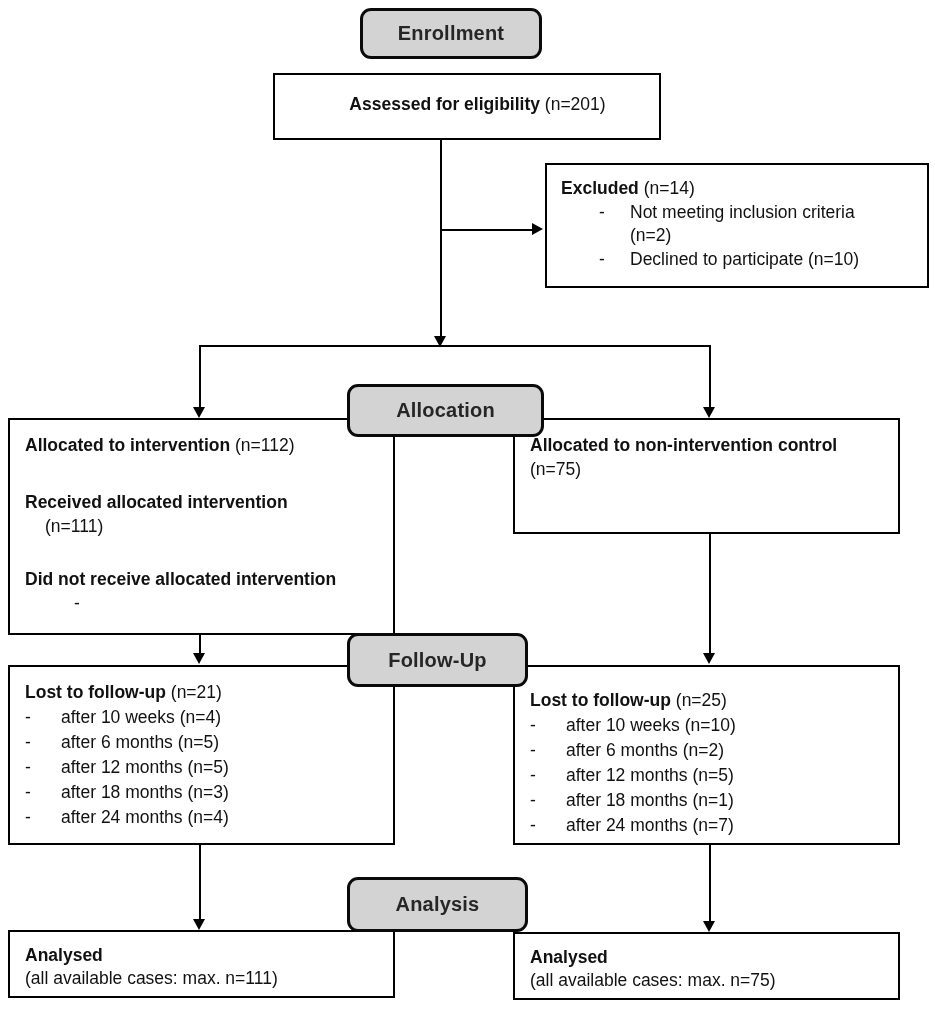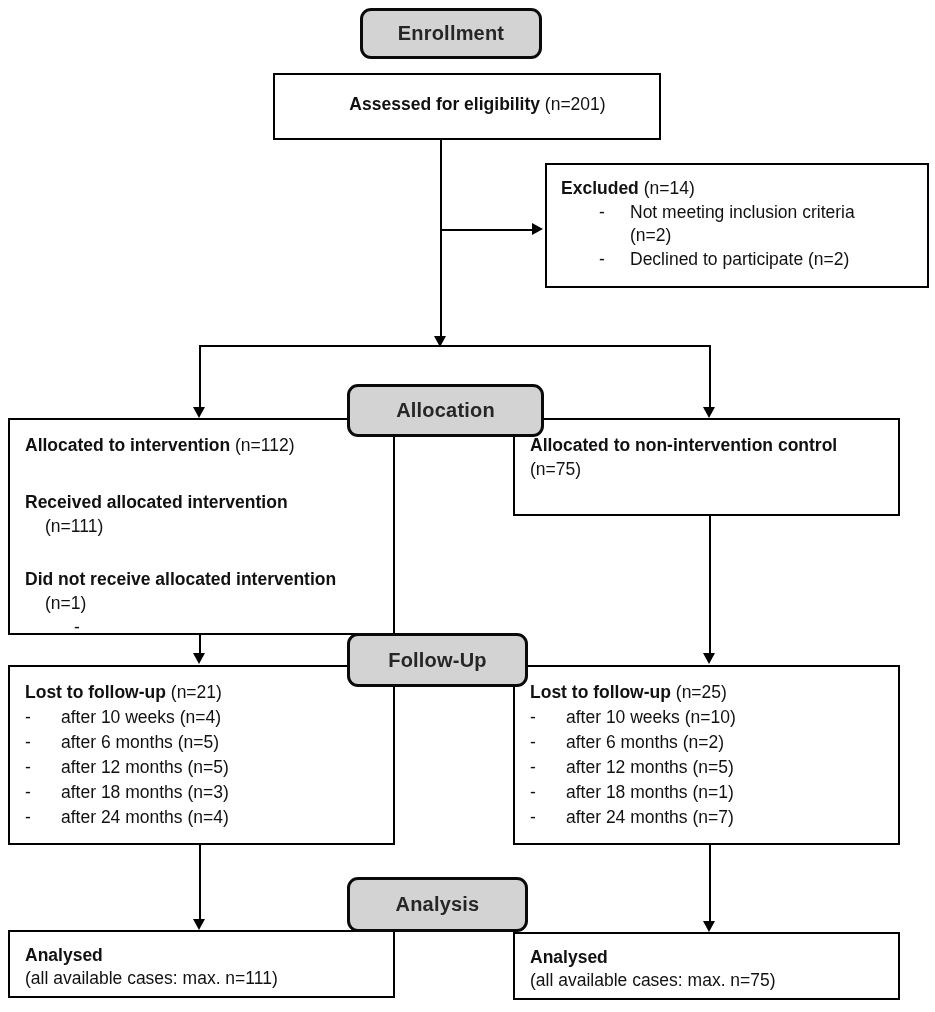--- a/index.html
+++ b/index.html
@@ -75,42 +75,41 @@
     </div>
     <div class="li" style="padding-left:38px;">
       <span class="dash" style="width:31px;">-</span>
       <span>
         <span class="blockline">Not meeting inclusion criteria</span>
         <span class="blockline">(n=2)</span>
       </span>
     </div>
     <div class="li" style="padding-left:38px;">
       <span class="dash" style="width:31px;">-</span>
-      <span>Declined to participate (n=2)</span>
+      <span>Declined to participate (n=10)</span>
     </div>
   </div>
 
   <div class="box" style="left:8px;top:418px;width:387px;height:217px;padding:13px 15px;">
     <div>
       <b>Allocated to intervention</b><span> (n=112)</span>
     </div>
     <div style="margin-top:33px;">
       <b>Received allocated intervention</b>
     </div>
     <div style="padding-left:20px;">(n=111)</div>
     <div style="margin-top:29px;">
       <b>Did not receive allocated intervention</b>
     </div>
-    <div style="padding-left:20px;">(n=1)</div>
     <div class="li" style="padding-left:49px;">
       <span class="dash" style="width:33px;">-</span>
     </div>
   </div>
 
-  <div class="box" style="left:513px;top:418px;width:387px;height:98px;padding:13px 15px;">
+  <div class="box" style="left:513px;top:418px;width:387px;height:116px;padding:13px 15px;">
     <div>
       <b>Allocated to non-intervention control</b>
     </div>
     <div>(n=75)</div>
   </div>
 
   <div class="box" style="left:8px;top:665px;width:387px;height:180px;padding:13px 15px;line-height:25px;">
     <div>
       <b>Lost to follow-up</b><span> (n=21)</span>
     </div>
@@ -129,21 +128,21 @@
     <div class="li">
         <span class="dash" style="width:36px;">-</span>
         <span>after 18 months (n=3)</span>
       </div>
     <div class="li">
         <span class="dash" style="width:36px;">-</span>
         <span>after 24 months (n=4)</span>
       </div>
   </div>
 
-  <div class="box" style="left:513px;top:665px;width:387px;height:180px;padding:13px 15px;line-height:25px;">
+  <div class="box" style="left:513px;top:665px;width:387px;height:180px;padding:21px 15px;line-height:25px;">
     <div>
       <b>Lost to follow-up</b><span> (n=25)</span>
     </div>
     <div class="li">
         <span class="dash" style="width:36px;">-</span>
         <span>after 10 weeks (n=10)</span>
       </div>
     <div class="li">
         <span class="dash" style="width:36px;">-</span>
         <span>after 6 months (n=2)</span>

